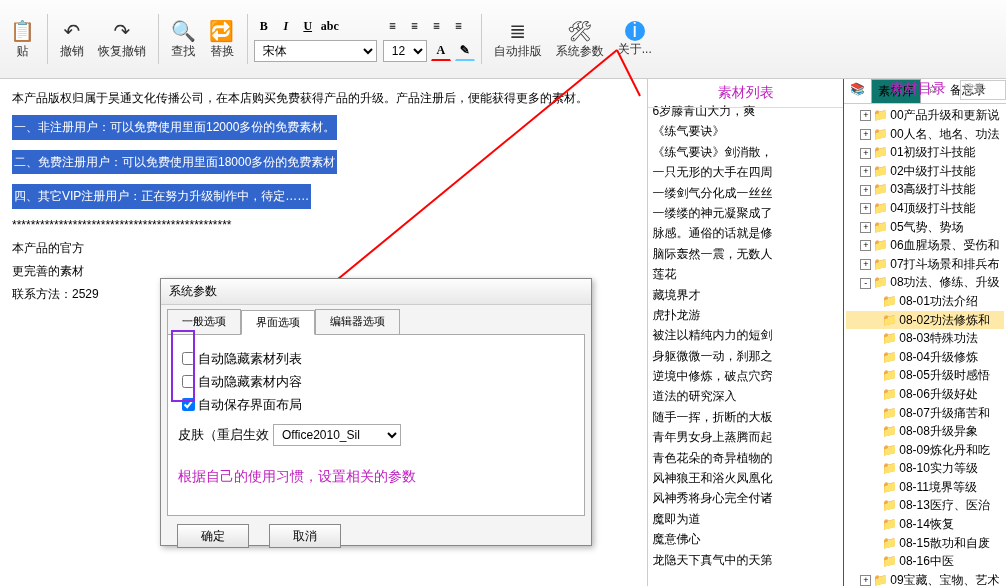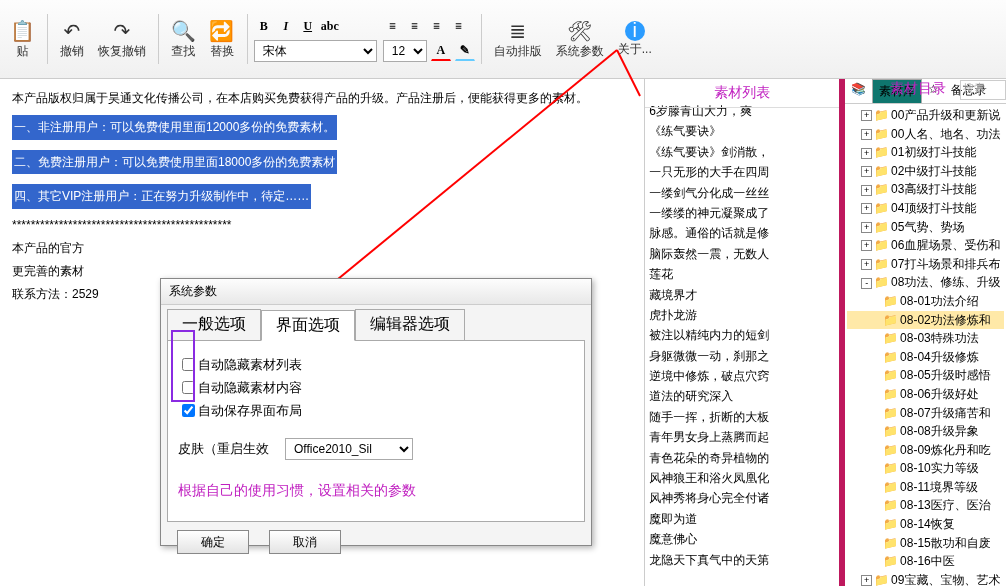--- a/index.html
+++ b/index.html
@@ -7,36 +7,36 @@
   .tool-btn { display:flex; flex-direction:column; align-items:center; padding:2px 6px; cursor:pointer; }
   .tool-btn .icon { font-size:20px; color:#333; height:24px; display:flex; align-items:center; }
   .tool-btn .lbl { font-size:12px; color:#333; }
   .tool-sep { width:1px; height:50px; background:#ccc; margin:0 4px; }
   .font-sel { height:22px; border:1px solid #aaa; background:#fff; font-size:12px; padding:0 4px; }
   .fmt-row { display:flex; gap:2px; margin-bottom:2px; }
   .fmt-btn { width:18px; height:18px; border:1px solid transparent; display:flex; align-items:center; justify-content:center; font-weight:bold; font-family:serif; cursor:pointer; }
   .main { display:flex; height:508px; }
   .editor-pane { width:640px; border-right:1px solid #ccc; overflow:hidden; padding:8px 12px; line-height:1.9; color:#000; position:relative; }
   .editor-pane .hl { background:#3366cc; color:#fff; padding:1px 2px; display:inline-block; margin:5px 0; }
-  .mid-pane { width:200px; border-right:6px solid #be185d; overflow:hidden; font-size:12px; line-height:1.7; padding-top:22px; position:relative; }
+  .mid-pane { width:200px; border-right:1px solid #be185d; overflow:hidden; font-size:12px; line-height:1.7; padding-top:22px; position:relative; }
   .mid-pane .hdr { position:absolute; top:0; left:0; right:0; text-align:center; color:#c020c0; font-size:14px; border-bottom:1px solid #ddd; padding:2px 0; }
   .right-pane { width:166px; overflow:hidden; position:relative; }
   .right-head { display:flex; font-size:12px; border-bottom:1px solid #ccc; }
   .right-head div { padding:3px 6px; }
   .tree { font-size:12px; line-height:1.55; padding:2px; }
   .tree .node { white-space:nowrap; }
   .tree .lvl1 { padding-left:14px; }
   .tree .lvl2 { padding-left:36px; }
   .tree .box { display:inline-block; width:9px; height:9px; border:1px solid #888; text-align:center; line-height:8px; font-size:9px; margin-right:2px; vertical-align:middle; }
   .tree .folder { color:#f7b500; margin-right:2px; }
   .tree .blue-folder { color:#2b7de0; margin-right:2px; }
   .tree .sel { background:#ffe9a8; }
   .dialog { position:absolute; left:160px; top:278px; width:430px; height:266px; background:#f4f4f4; border:1px solid #888; box-shadow:2px 2px 6px rgba(0,0,0,.3); }
   .dialog .title { background:linear-gradient(#fdfdfd,#e8e8e8); padding:4px 8px; font-size:12px; border-bottom:1px solid #ccc; }
-  .dialog .tabs { display:flex; padding:4px 6px 0; font-size:16px; }
+  .dialog .tabs { display:flex; padding:4px 6px 0; font-size:11px; }
   .dialog .tab { padding:4px 14px; border:1px solid #aaa; border-bottom:none; background:#f4f4f4; cursor:pointer; }
   .dialog .tab.active { background:#fff; border-bottom:1px solid #fff; position:relative; top:1px; }
   .dialog .body { border:1px solid #aaa; margin:0 6px; background:#fff; height:160px; padding:10px; font-size:13px; }
   .dialog .opt { display:flex; align-items:center; margin:4px 0; }
   .dialog .btns { display:flex; gap:20px; padding:8px 16px; }
   .dialog .btn { width:72px; height:24px; border:1px solid #888; background:linear-gradient(#fff,#e4e4e4); cursor:pointer; font-size:12px; }
   .cb-outline { position:absolute; border:2px solid #8a2be2; pointer-events:none; }
   .arrow-line { position:absolute; pointer-events:none; }
   .annot { position:absolute; color:#c020c0; font-size:14px; }
   .right-title { position:absolute; top:80px; right:60px; color:#c020c0; font-size:14px; }
@@ -213,21 +213,21 @@
         <span>自动隐藏素材列表</span>
       </div>
     <div class="opt">
         <input type="checkbox" style="">
         <span>自动隐藏素材内容</span>
       </div>
     <div class="opt">
         <input type="checkbox" checked="" style="">
         <span>自动保存界面布局</span>
       </div>
-    <div class="opt" style="margin-top:18px;gap:12px;">
+    <div class="opt" style="margin-top:10px;">
       <span>皮肤（重启生效</span>
       <select class="font-sel" style="width:128px;margin-left:4px"><option>Office2010_Sil</option></select>
     </div>
     <div class="annot" style="position:relative;left:0;top:18px;">根据自己的使用习惯，设置相关的参数</div>
   </div>
   <div class="btns">
     <button class="btn">确定</button>
     <button class="btn">取消</button>
   </div>
 </div>

